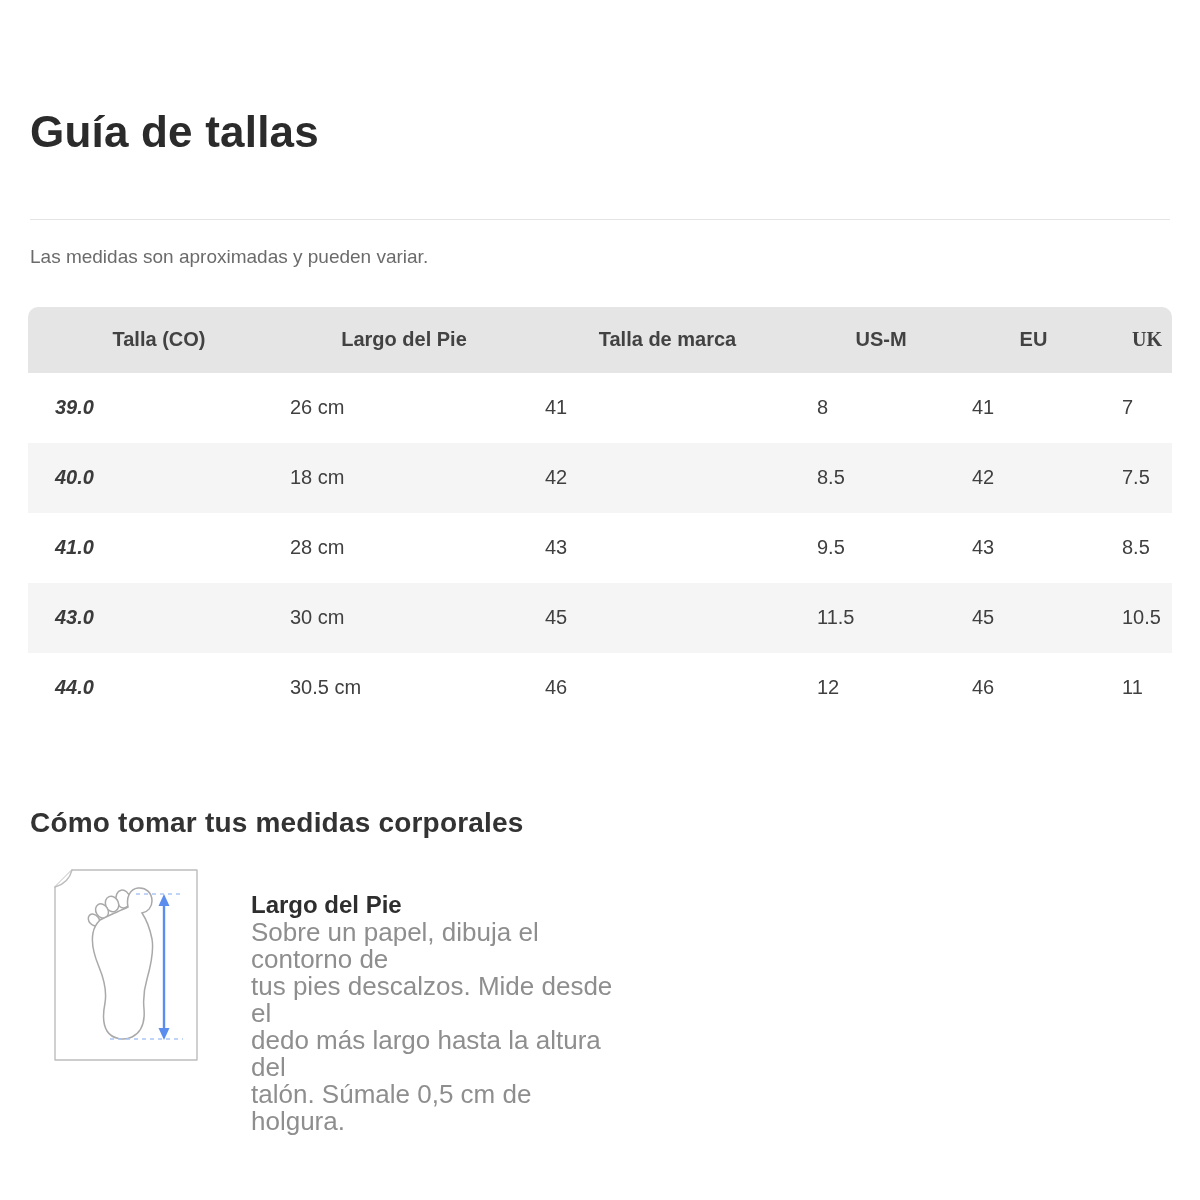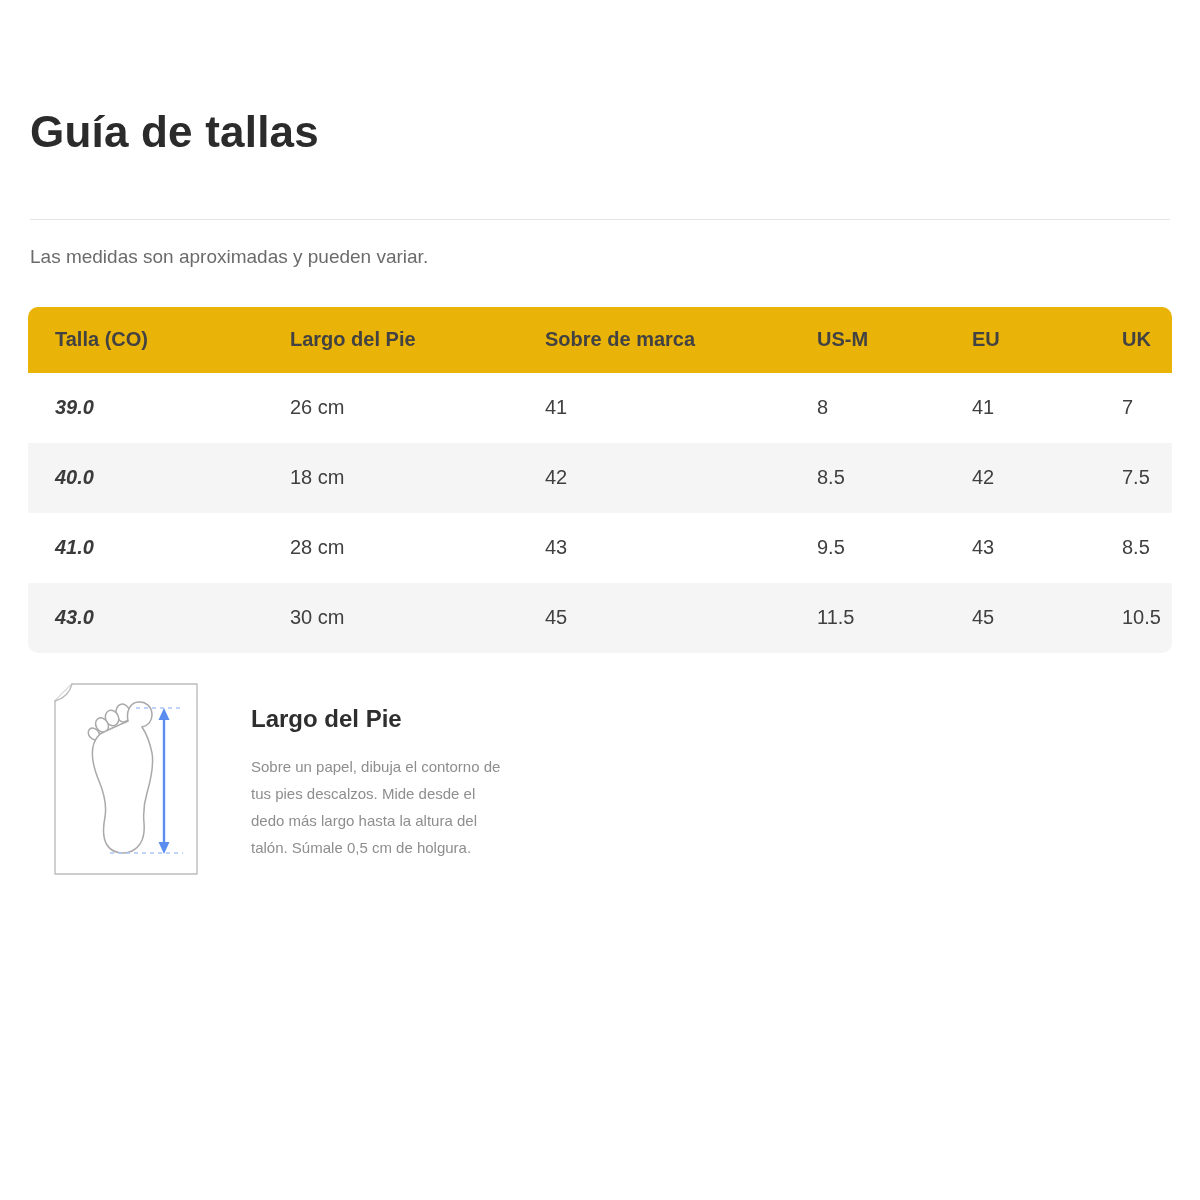--- a/index.html
+++ b/index.html
@@ -36,31 +36,31 @@
   }
   table.size-table {
     margin-top: 39px;
     margin-left: -2px;
     width: 1144px;
     border-collapse: separate;
     border-spacing: 0;
     table-layout: fixed;
   }
   .size-table th {
-    background: #eab308;
+    background: #e5e5e5;
     height: 66px;
-    text-align: left;
+    text-align: center;
     vertical-align: middle;
     padding-left: 27px;
     font-size: 20px;
     font-weight: 700;
     color: #424242;
   }
   .size-table th:first-child { border-top-left-radius: 10px; }
-  .size-table th:last-child  { border-top-right-radius: 10px; }
+  .size-table th:last-child  { border-top-right-radius: 10px; font-family: Liberation Serif, serif; }
   .size-table td {
     height: 70px;
     vertical-align: middle;
     padding-left: 27px;
     font-size: 20px;
     color: #404040;
   }
   .size-table tbody tr:nth-child(even) td { background: #f5f5f6; }
   .size-table td:first-child { font-weight: 700; color: #3b3b3b; font-style: italic; }
   .size-table tbody tr:last-child td:first-child { border-bottom-left-radius: 10px; }
@@ -79,22 +79,21 @@
     align-items: flex-start;
   }
   .illustration-box { width: 148px; flex: none; }
   .measure-text { margin-left: 51px; padding-top: 24px; }
   .measure-item-title {
     font-size: 24px;
     font-weight: 700;
     color: #2e2e2e;
   }
   .measure-item-body {
-    margin-top: 20px;
-    font-size: 15px;
+    font-size: 26px;
     line-height: 27px;
     color: #8e8e8e;
     white-space: pre-line;
     max-width: 380px;
   }
 </style>
 </head>
 <body>
 
 <div class="page">
@@ -111,21 +110,21 @@
         <col style="width:255px">
         <col style="width:272px">
       <col style="width:155px">
         <col style="width:150px">
         <col style="width:77px">
     </colgroup>
     <thead>
       <tr>
           <th>Talla (CO)</th>
           <th>Largo del Pie</th>
-          <th>Sobre de marca</th>
+          <th>Talla de marca</th>
           <th>US-M</th>
           <th>EU</th>
           <th>UK</th>
         </tr>
     </thead>
     <tbody>
         <tr>
           <td>39.0</td>
           <td>26 cm</td>
           <td>41</td>
@@ -150,23 +149,32 @@
           <td>8.5</td>
         </tr>
         <tr>
           <td>43.0</td>
           <td>30 cm</td>
           <td>45</td>
           <td>11.5</td>
           <td>45</td>
           <td>10.5</td>
         </tr>
+        <tr>
+          <td>44.0</td>
+          <td>30.5 cm</td>
+          <td>46</td>
+          <td>12</td>
+          <td>46</td>
+          <td>11</td>
+        </tr>
       </tbody>
   </table>
 
+  <h2 class="measure-heading">Cómo tomar tus medidas corporales</h2>
 
   <div class="measure-row">
 
     <div class="illustration-box">
       <svg width="148" height="196" viewBox="0 0 148 196">
 
         <g>
           <path d="M 20 3 L 145 3 L 145 193 L 3 193 L 3 20 Z" fill="#ffffff" stroke="#bdbdbd" stroke-width="1.4" stroke-linejoin="round"></path>
           <path d="M 20 3 C 18 11, 12 17.5, 3 20" fill="#ffffff" stroke="#bdbdbd" stroke-width="1.4" stroke-linecap="round"></path>
         </g>

